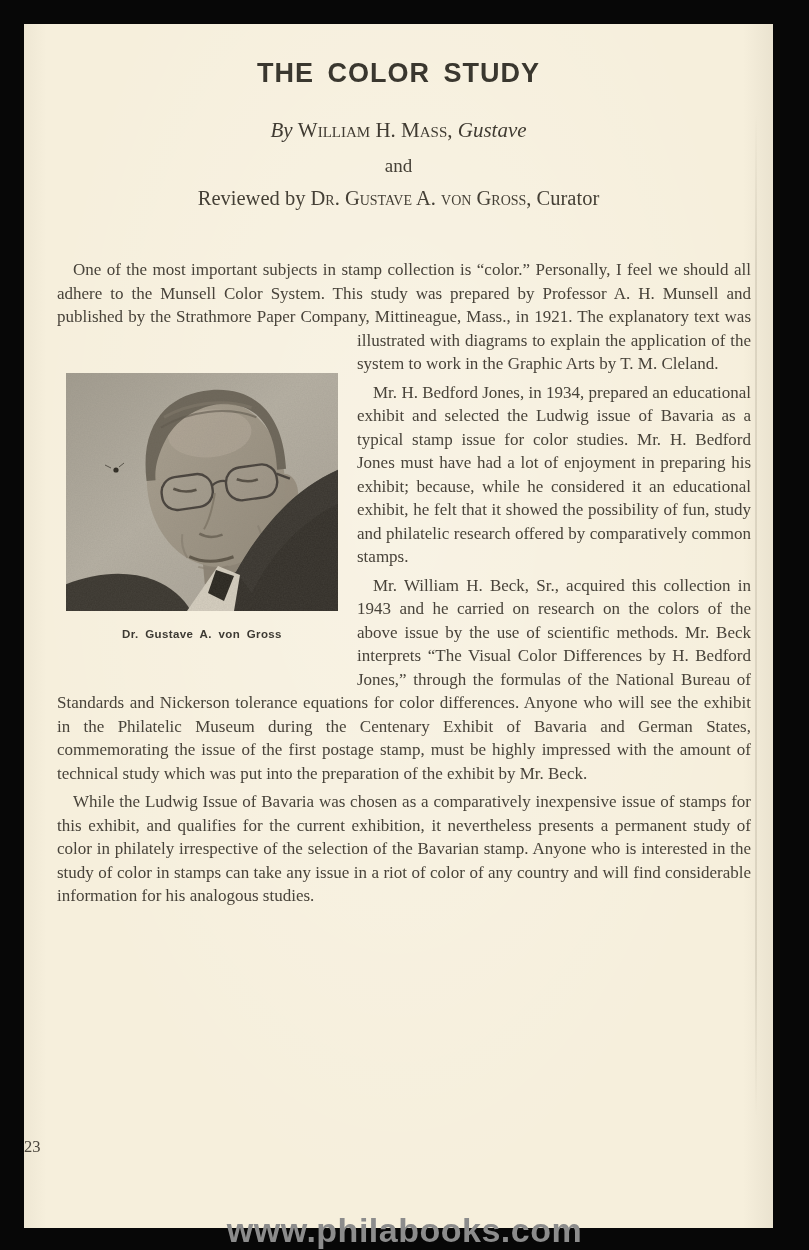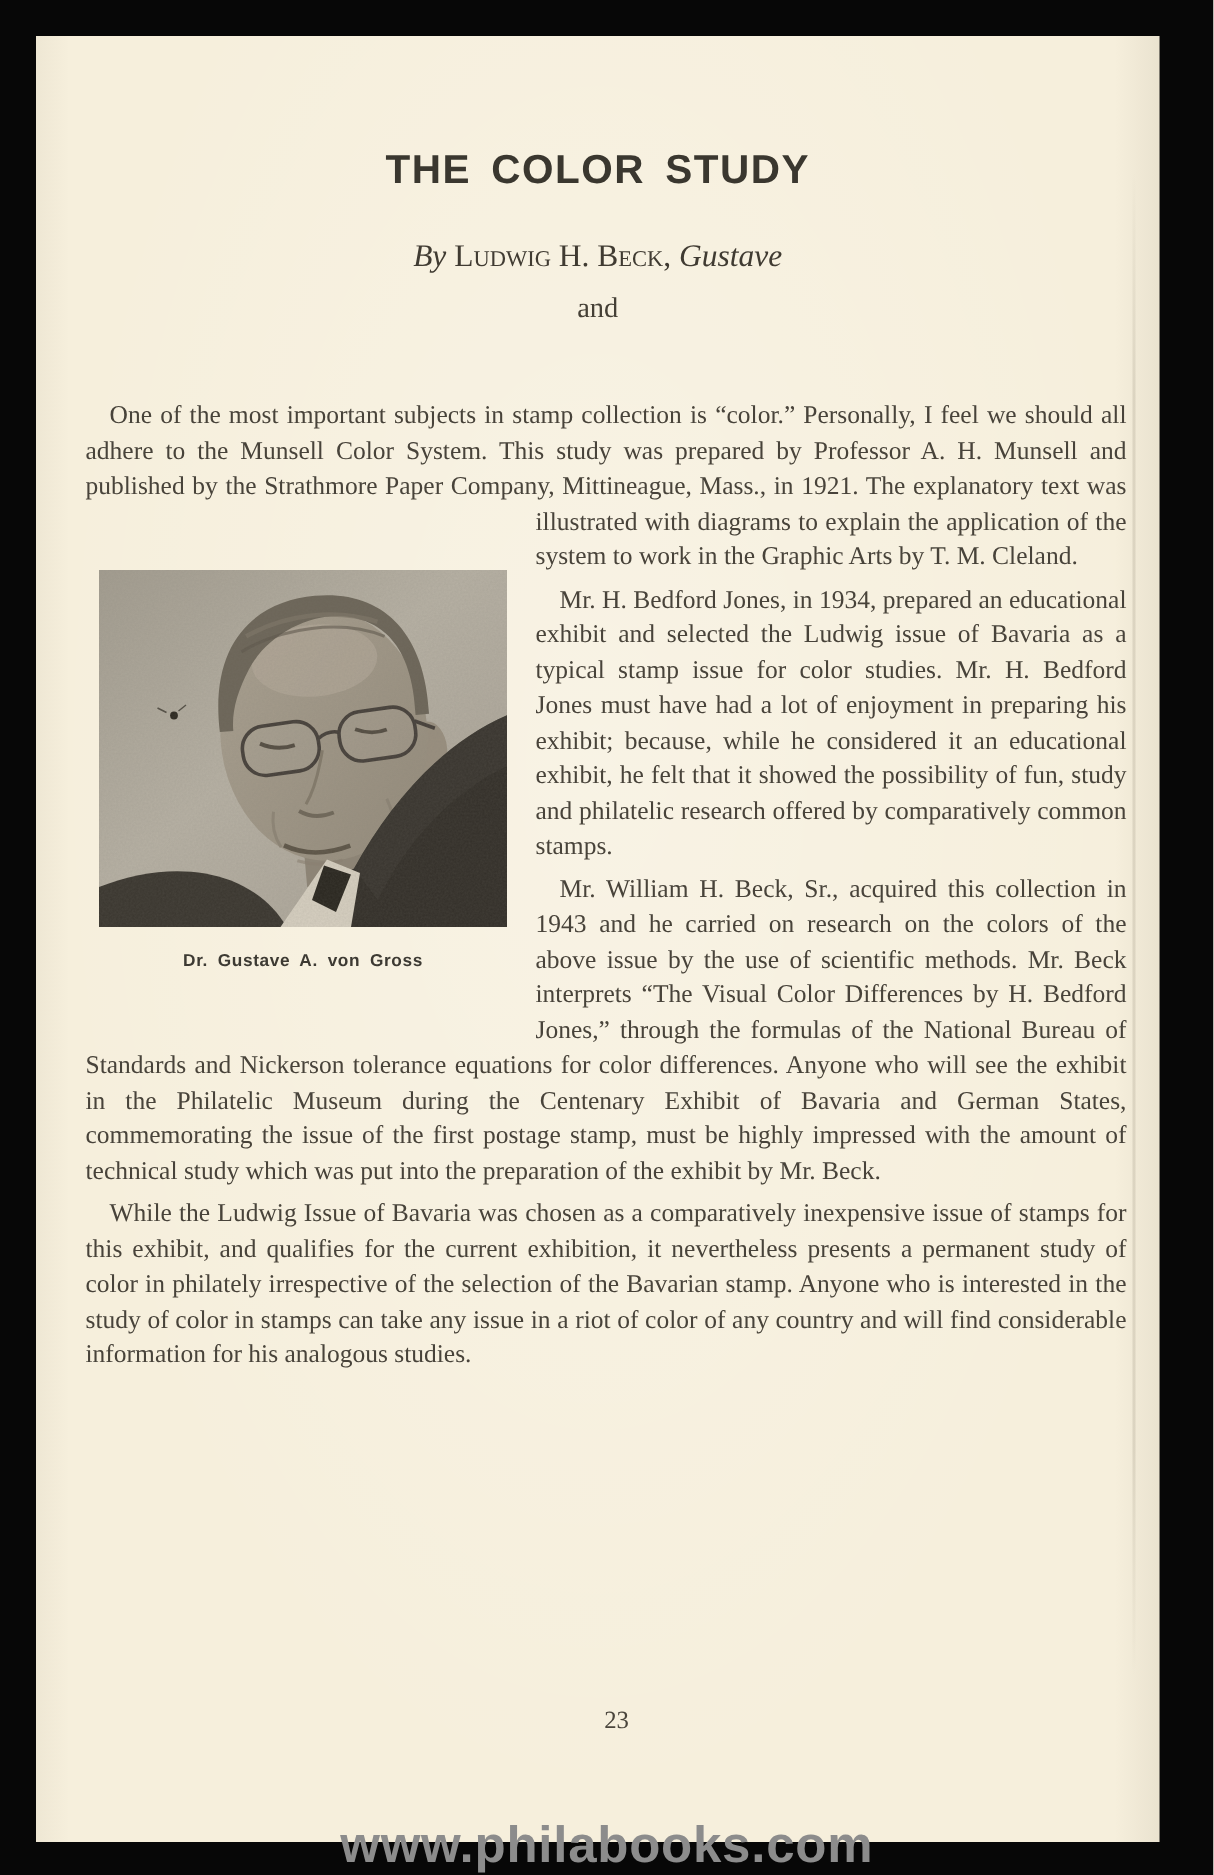--- a/index.html
+++ b/index.html
@@ -21,21 +21,21 @@
       radial-gradient(ellipse at 50% 40%, rgba(255,255,255,0.25), rgba(0,0,0,0) 70%),
       linear-gradient(to right, rgba(90,80,60,0.05), rgba(0,0,0,0) 3%, rgba(0,0,0,0) 96%, rgba(90,80,60,0.08));
     overflow:hidden;
   }
   
   .page::after {
     content:""; position:absolute; right:16px; top:90px; bottom:110px; width:2px;
     background:linear-gradient(to bottom, transparent, rgba(110,100,80,0.16) 15%, rgba(110,100,80,0.16) 85%, transparent);
   }
 
-  .header { text-align:center; padding-top:76px; color:#35322b; }
+  .header { text-align:center; padding-top:36px; color:#35322b; }
   .title-line1, .title-line2 {
     font-family:"Liberation Sans", sans-serif;
     font-weight:bold; font-size:27px; line-height:1;
     letter-spacing:1px; word-spacing:5px; color:#3a372f;
   }
   .title-line2 { margin-top:15px; }
 
   .byline { margin-top:31px; font-size:21px; color:#403b32; }
   .byline .ital { font-style:italic;text-align:center; }
   .byline .smcaps { font-variant:small-caps; font-style:normal; }
@@ -62,43 +62,44 @@
   .portrait-photo { display:block; width:272px; height:238px; margin-left:9px; }
   .figure-caption {
     display:block; width:272px; margin-left:9px; margin-top:12px;
     font-family:"Liberation Sans", sans-serif;
     font-weight:bold; font-size:11.5px; letter-spacing:0.4px; word-spacing:3px;
     text-align:center; color:#3d3a33; text-indent:0;
   }
 
   .page-number {
     position:absolute; left:0; width:774px; top:1113px;
-    text-align:center; font-size:16.5px; color:#4a453c;
+    font-size:16.5px; color:#4a453c;
   }
 
   .watermark {
     position:absolute; left:0; top:1211px; width:809px;
     text-align:center;
     font-family:"Liberation Sans", sans-serif;
     font-weight:bold; font-size:34px; letter-spacing:0.5px;
     color:#8c8c8c;
   }
 </style>
 </head>
 <body>
 
 <div class="scan-wrapper">
   <div class="page">
 
     <div class="header">
       <div class="title-line1">THE COLOR STUDY</div>
 
-      <div class="byline"><span class="ital">By </span><span class="smcaps">Ludwig H. Beck</span><span>, </span><span class="ital">Gustave</span></div>
+      <div class="byline"><span class="ital">By </span><span class="smcaps">William H. Mass</span><span>, </span><span class="ital">Gustave</span></div>
 
       <div class="and-line">and</div>
+      <div class="review-line"><span>Reviewed by </span><span class="smcaps">Dr. Gustave A. von Gross</span><span>, Curator</span></div>
     </div>
 
     <div class="article">
       <p><span>One of the most important subjects in stamp collection is “color.” Personally, I feel we should all adhere to the Munsell Color System. This study was prepared by Professor A. H. Munsell and published by the Strathmore Paper Company, Mittineague, Mass.,</span>
         <span class="figure-float">
           <svg class="portrait-photo" viewBox="0 0 272 238" xmlns="http://www.w3.org/2000/svg" preserveAspectRatio="none" role="img">
             <defs>
               <linearGradient id="bgg" x1="0" y1="0" x2="1" y2="1">
                 <stop offset="0" stop-color="#a39d90"></stop>
                 <stop offset="0.45" stop-color="#b7b1a4"></stop>

